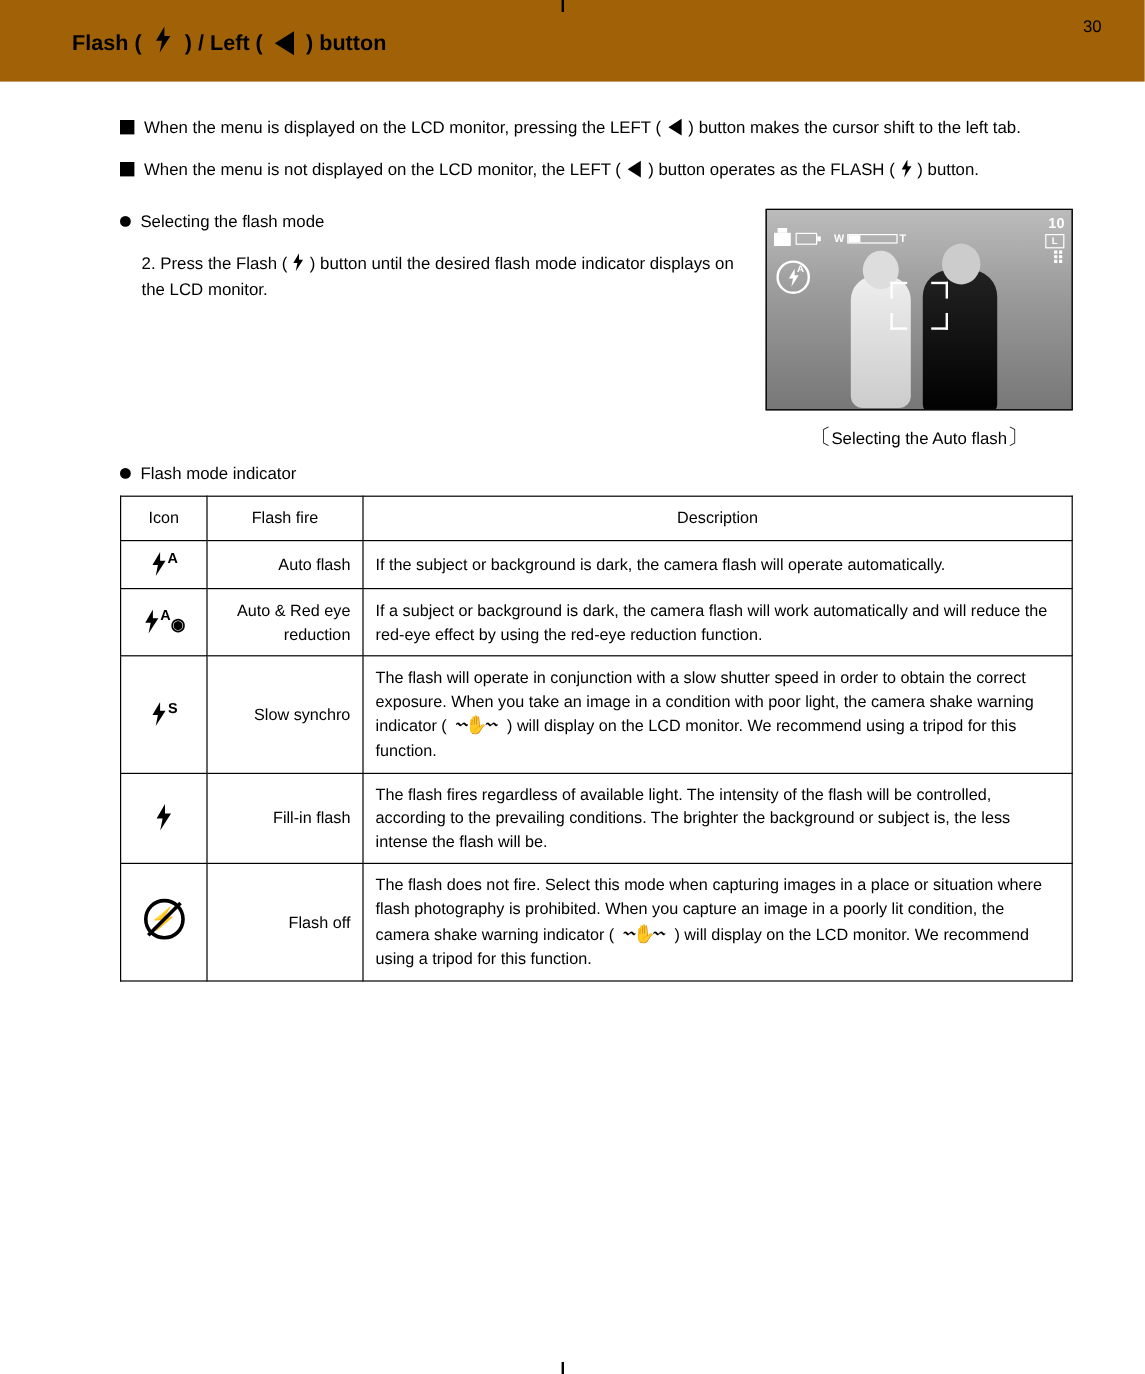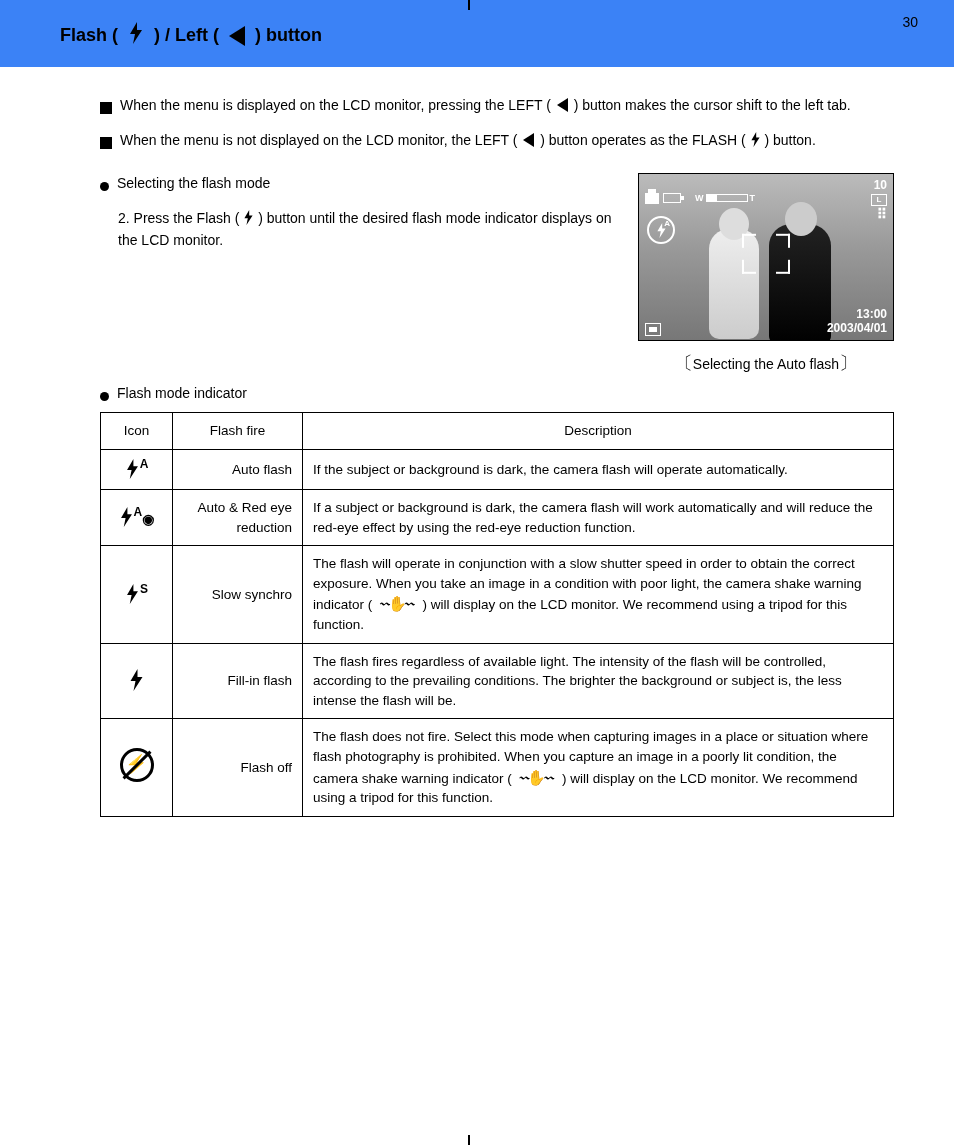--- a/index.html
+++ b/index.html
@@ -6,31 +6,31 @@
   body {
     width: 954px;
     height: 1145px;
     font-family: Arial, Helvetica, sans-serif;
     font-size: 14px;
     color: #000;
     position: relative;
     background: #fff;
   }
   .header-band {
-    background: #3b82f6;
+    background: #a16207;
     padding: 22px 30px 18px 60px;
     display: flex;
     align-items: center;
     gap: 10px;
   }
   .header-band .htext { font-size: 18px; font-weight: bold; }
   .icon-flash-hdr { font-size: 20px; font-weight: bold; }
   .icon-left-tri { display:inline-block; width:0; height:0; border-top:10px solid transparent; border-bottom:10px solid transparent; border-right:16px solid #000; vertical-align:middle; }
   .content { padding: 28px 60px 20px 100px; }
-  .row { display:flex; align-items:center; margin-bottom:14px; line-height:1.5; }
+  .row { display:flex; align-items:flex-start; margin-bottom:14px; line-height:1.5; }
   .bullet-sq { width:12px; height:12px; background:#000; flex:0 0 auto; margin-top:4px; margin-right:8px; }
   .bullet-dot { width:9px; height:9px; background:#000; border-radius:50%; flex:0 0 auto; margin-top:6px; margin-right:8px; }
   .rowtext { flex:1 1 auto; }
   .tri-inline { display:inline-block; width:0; height:0; border-top:7px solid transparent; border-bottom:7px solid transparent; border-right:11px solid #000; vertical-align:-2px; margin:0 2px; }
   .flash-glyph { font-weight:bold; }
   .section-gap { height:8px; }
   .two-col { display:flex; gap:18px; align-items:flex-start; }
   .leftcol { flex:1 1 auto; }
   .rightcol { flex:0 0 auto; text-align:center; }
   .lcd-preview {
@@ -181,27 +181,20 @@
               <path d="M9 0 L2 12 L7 12 L5 22 L14 8 L9 8 Z" fill="#fff"></path>
             </svg>
           <span class="sup">A</span>
         </div>
         <div class="lcd-focus">
           <span class="tl2"></span>
             <span class="tr2"></span>
             <span class="bl2"></span>
             <span class="br2"></span>
         </div>
-        <div class="lcd-bottom">
-          <span class="lcd-card"></span>
-          <div class="lcd-dt">
-            <div>13:00</div>
-            <div>2003/04/01</div>
-          </div>
-        </div>
       </div>
       <div class="lcd-caption">
         <span class="brk">〔</span><span>Selecting the Auto flash</span><span class="brk">〕</span>
       </div>
     </div>
   </div>
 
   <div class="section-gap"></div>
 
   <div class="row" style="margin-bottom:4px;">

